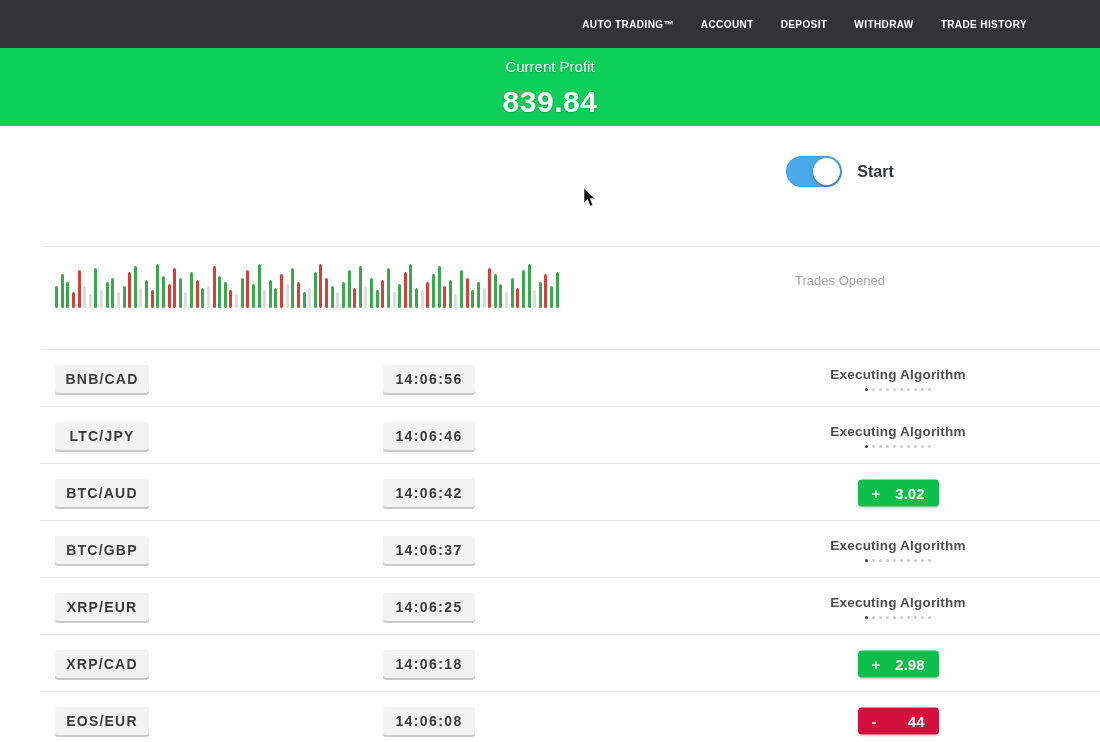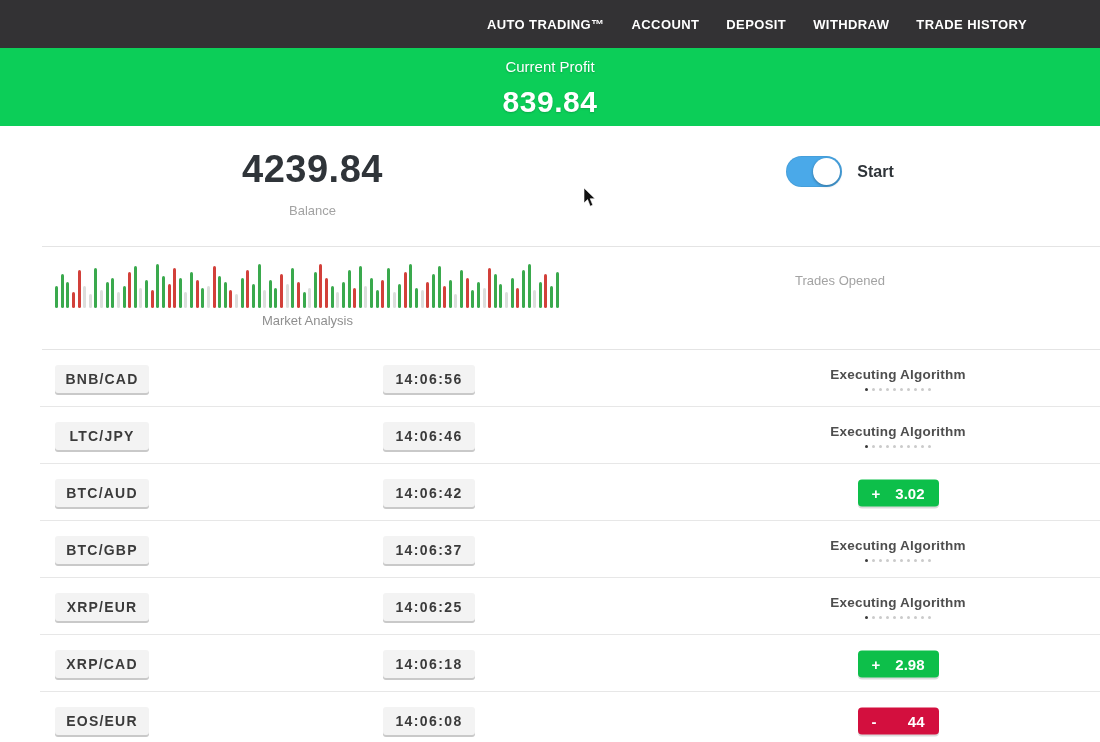--- a/index.html
+++ b/index.html
@@ -2,21 +2,21 @@
 <html><head>
 <meta charset="utf-8">
 <style>
   * { margin:0; padding:0; box-sizing:border-box; }
   html,body { width:1100px; height:742px; overflow:hidden; background:#fff;
     font-family:"Liberation Sans","DejaVu Sans",sans-serif; }
 
   
   .nav { height:48px; background:#333234; display:flex; align-items:center;
     justify-content:flex-end; padding-right:73px; gap:27px; }
-  .nav-item { color:#fff; font-size:13px; font-weight:bold; letter-spacing:.4px;
+  .nav-item { color:#fff; font-size:10px; font-weight:bold; letter-spacing:.4px;
     cursor:pointer; white-space:nowrap; }
 
   
   .banner { height:78px; background:#0cce58; display:flex; flex-direction:column;
     align-items:center; justify-content:center; color:#fff;
     text-shadow:0 1px 2px rgba(0,0,0,.18); }
   .banner-label { font-size:15px; margin-top:2px; }
   .banner-value { font-size:30px; font-weight:bold; letter-spacing:.5px; margin-top:10px; }
 
   
@@ -89,24 +89,20 @@
   <span class="nav-item">TRADE HISTORY</span>
 </div>
 </nav>
 
 <header class="banner">
   <div class="banner-label">Current Profit</div>
   <div class="banner-value">839.84</div>
 </header>
 
 <section class="stats">
-  <div class="balance-block">
-    <div class="balance-value">4239.84</div>
-    <div class="muted-label">Balance</div>
-  </div>
   <div class="toggle-block">
     <div class="toggle-row">
       <span class="toggle">
           <span class="knob"></span>
         </span>
       <span class="toggle-label">Start</span>
     </div>
   </div>
 </section>
 
@@ -198,21 +194,20 @@
       <div class="bar g" style="height: 30px;"></div>
       <div class="bar r" style="height: 20px;"></div>
       <div class="bar g" style="height: 38px;"></div>
       <div class="bar g" style="height: 44px;"></div>
       <div class="bar l" style="height: 18px;"></div>
       <div class="bar g" style="height: 26px;"></div>
       <div class="bar r" style="height: 34px;"></div>
       <div class="bar g" style="height: 22px;"></div>
       <div class="bar g" style="height: 36px;"></div>
     </div>
-  <div class="chart-label">Market Analysis</div>
   <div class="count-block">
     <div class="count-label">Trades Opened</div>
   </div>
 </section>
 
 <div class="divider"></div>
 
 <main id="trades">
   <div class="row">
     <span class="badge pair">BNB/CAD</span>

